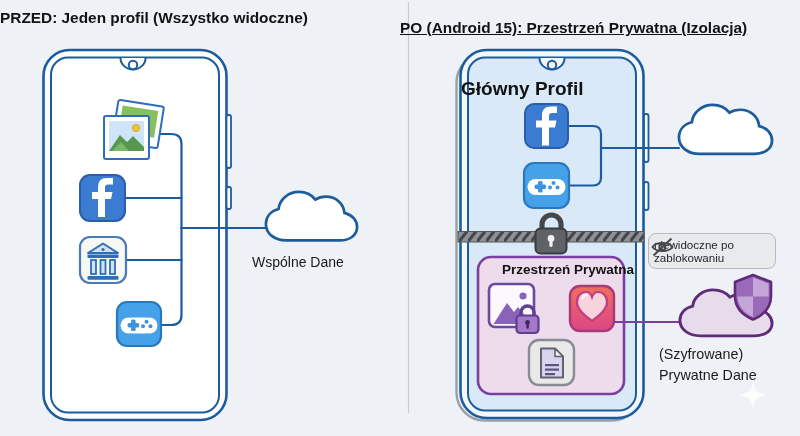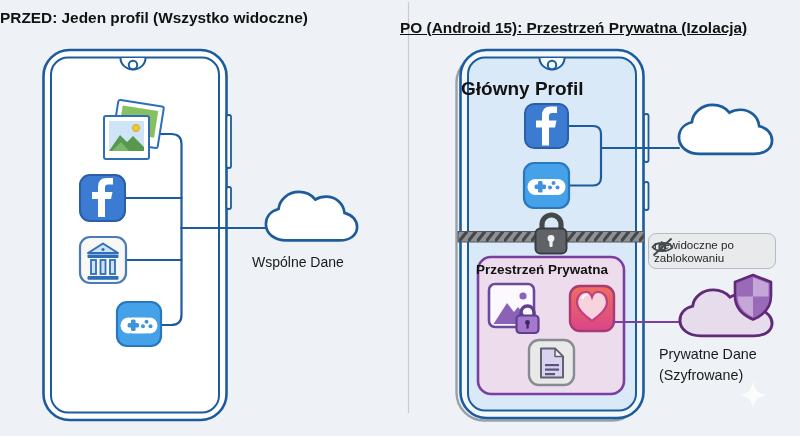--- a/index.html
+++ b/index.html
@@ -186,25 +186,25 @@
 
     <path d="M753,381 C755,391 757,393 767,395 C757,397 755,399 753,409 C751,399 749,397 739,395 C749,393 751,391 753,381 Z" fill="#ffffff" opacity="0.8"></path>
   </svg>
 
   <div class="label title" style="left:0;top:9px;width:408px;">PRZED: Jeden profil (Wszystko widoczne)</div>
   <div class="label title" style="left:400px;top:19px;width:400px;text-decoration:underline;">PO (Android 15): Przestrzeń Prywatna (Izolacja)</div>
 
   <div class="label sublabel" style="left:252px;top:254px;width:116px;">Wspólne Dane</div>
 
   <div class="label boldlabel" style="left:461px;top:78px;width:182px;font-size:19px;">Główny Profil</div>
-  <div class="label boldlabel" style="left:476px;top:262px;width:144px;font-size:13.5px;">Przestrzeń Prywatna</div>
+  <div class="label boldlabel" style="left:502px;top:262px;width:144px;font-size:13.5px;">Przestrzeń Prywatna</div>
 
   <div class="label sublabel twoline" style="left:659px;top:344px;width:130px;font-size:14.3px;">
+    <div>(Szyfrowane)</div>
     <div>Prywatne Dane</div>
-    <div>(Szyfrowane)</div>
   </div>
 
   <div class="tooltip">
     <svg width="27" height="26" viewBox="0 0 27 26">
       <path d="M3.5,13 C7.5,7.5 19.5,7.5 23.5,13 C19.5,18.5 7.5,18.5 3.5,13 Z" fill="none" stroke="#44484c" stroke-width="1.8"></path>
       <circle cx="13.5" cy="13" r="3" fill="none" stroke="#44484c" stroke-width="1.8"></circle>
       <line x1="22.5" y1="4.5" x2="4.5" y2="21.5" stroke="#44484c" stroke-width="2"></line>
     </svg>
     <div class="txt">
       <div>niewidoczne po</div>

